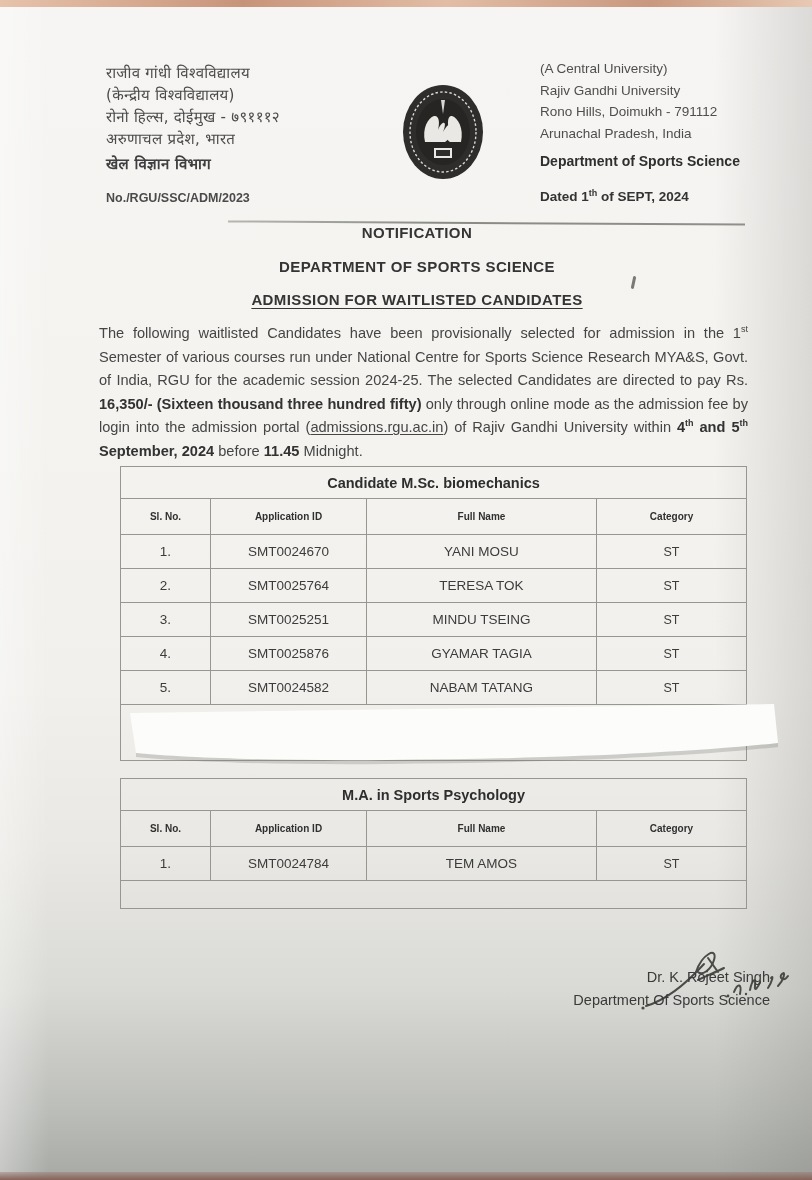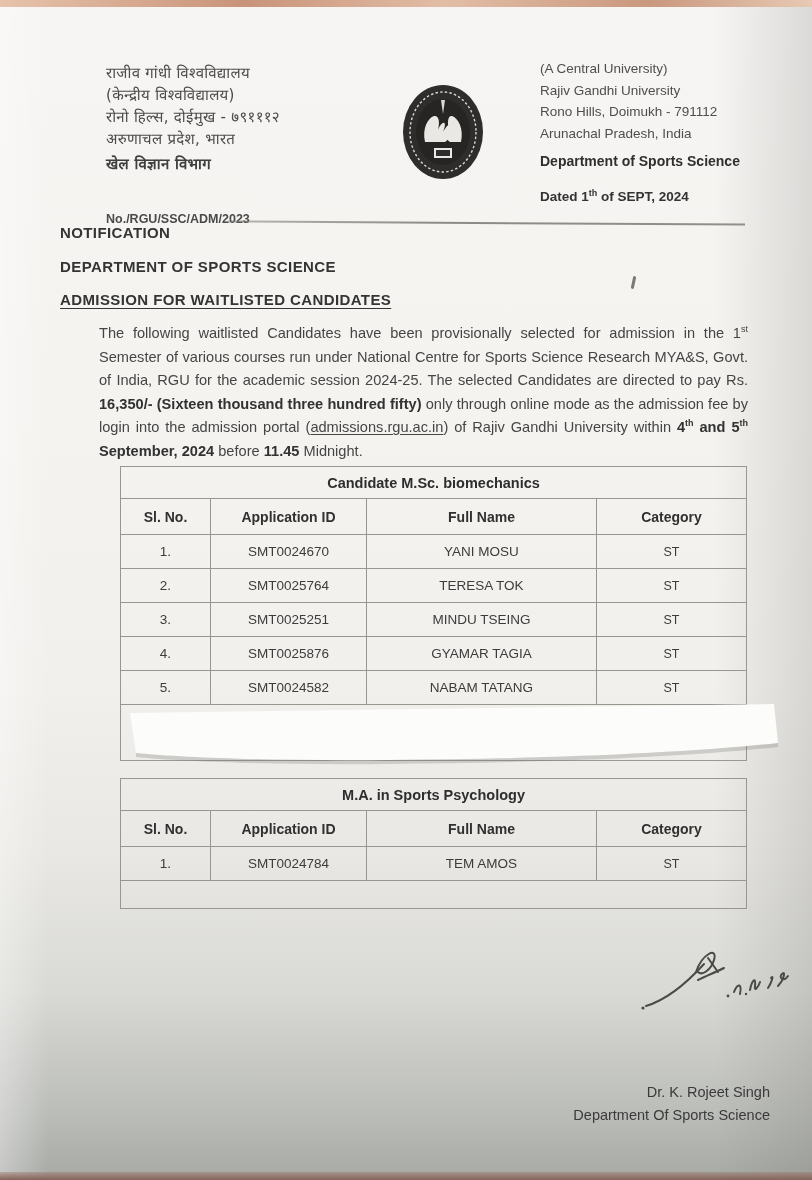--- a/index.html
+++ b/index.html
@@ -23,59 +23,59 @@
 
   .content { position:absolute; inset:0; color:#3d3d3d; filter:blur(0.2px); }
 
   
   .lh-left { position:absolute; left:106px; top:62px; font-size:15px; line-height:22px; color:#4b4b4b; letter-spacing:0.3px; }
   .lh-left .dept-hi { font-weight:bold; color:#3f3f3f; margin-top:3px; }
   .seal { position:absolute; left:398px; top:80px; width:90px; height:104px; }
   .lh-right { position:absolute; left:540px; top:58px; font-size:13.5px; line-height:21.5px; color:#4e4e4e; }
   .lh-right .dept-en { font-weight:bold; color:#2f2f2f; margin-top:7px; font-size:14px; }
   .ref-row { position:absolute; left:106px; top:189px; width:640px; }
-  .ref-no { position:absolute; left:0; top:2px; font-size:12.5px; font-weight:bold; color:#4a4a4a;margin-top:21px; }
+  .ref-no { position:absolute; left:0; top:2px; font-size:12.5px; font-weight:bold; color:#4a4a4a; }
   .dated { position:absolute; left:434px; top:0; font-size:13.5px; font-weight:bold; color:#333; }
   .head-rule { position:absolute; left:228px; top:222px; width:517px; height:2px;
     background:linear-gradient(90deg, rgba(120,120,115,0.5), #8b8b86 40%, #908f8a); transform:rotate(0.35deg); }
 
   
-  .titles { position:absolute; left:60px; top:224px; width:714px; }
+  .titles { position:absolute; left:60px; top:224px; width:714px; text-align:center; }
   .title-line { font-size:15px; font-weight:bold; color:#343434; letter-spacing:0.4px; }
   .t2 { margin-top:17px; }
   .t3 { margin-top:16px; text-decoration:underline; text-underline-offset:3px; }
   .pen-mark { position:absolute; left:632px; top:276px; width:3px; height:13px; background:#5a5a58;
     border-radius:2px; transform:rotate(12deg); opacity:0.8; }
 
   
   .body-par { position:absolute; left:99px; top:322px; width:649px; font-size:14.6px;
     line-height:23.5px; text-align:justify; color:#454545; }
   .body-par b { color:#323232; }
   .portal-link { text-decoration:underline; text-underline-offset:2px; }
   sup { font-size:9px; vertical-align:super; line-height:0; }
 
   
   table { border-collapse:collapse; table-layout:fixed; width:626px; background:transparent;padding-left:8px; }
   .tbl1 { position:absolute; left:120px; top:466px; }
   .tbl2 { position:absolute; left:120px; top:778px; }
   th, td { border:1px solid #97968f; font-size:13.5px; color:#3c3c3c; text-align:center; vertical-align:middle; }
   .tbl-title th { font-size:14.5px; font-weight:bold; color:#2e2e2e; height:32px; }
-  .tbl-head th { font-weight:bold; font-size:14px; color:#303030; height:36px; }
+  .tbl-head th { font-weight:bold; font-size:10px; color:#303030; height:36px; }
   .tbl1 td { height:34px; }
   .tbl2 td { height:34px; }
   td.cat { font-size:12.5px; }
   .covered td { height:56px; border-bottom:1px solid #9a998f; }
   .empty-row td { height:28px; }
 
   
   .whiteout { position:absolute; left:126px; top:703px; width:652px; height:64px; pointer-events:none; }
 
   
   .sig-scribble { position:absolute; left:638px; top:942px; width:156px; height:80px; }
-  .sig-block { position:absolute; right:42px; top:1081px; text-align:right; font-size:14.5px; line-height:23px; color:#3a3a3a; }
+  .sig-block { position:absolute; right:42px; top:966px; text-align:right; font-size:14.5px; line-height:23px; color:#3a3a3a; }
 
   .hindi { font-family:"DejaVu Sans", sans-serif; }
 </style>
 </head>
 <body>
 
 <div class="photo">
   <div class="edge-top"></div>
 
   <div class="content">

